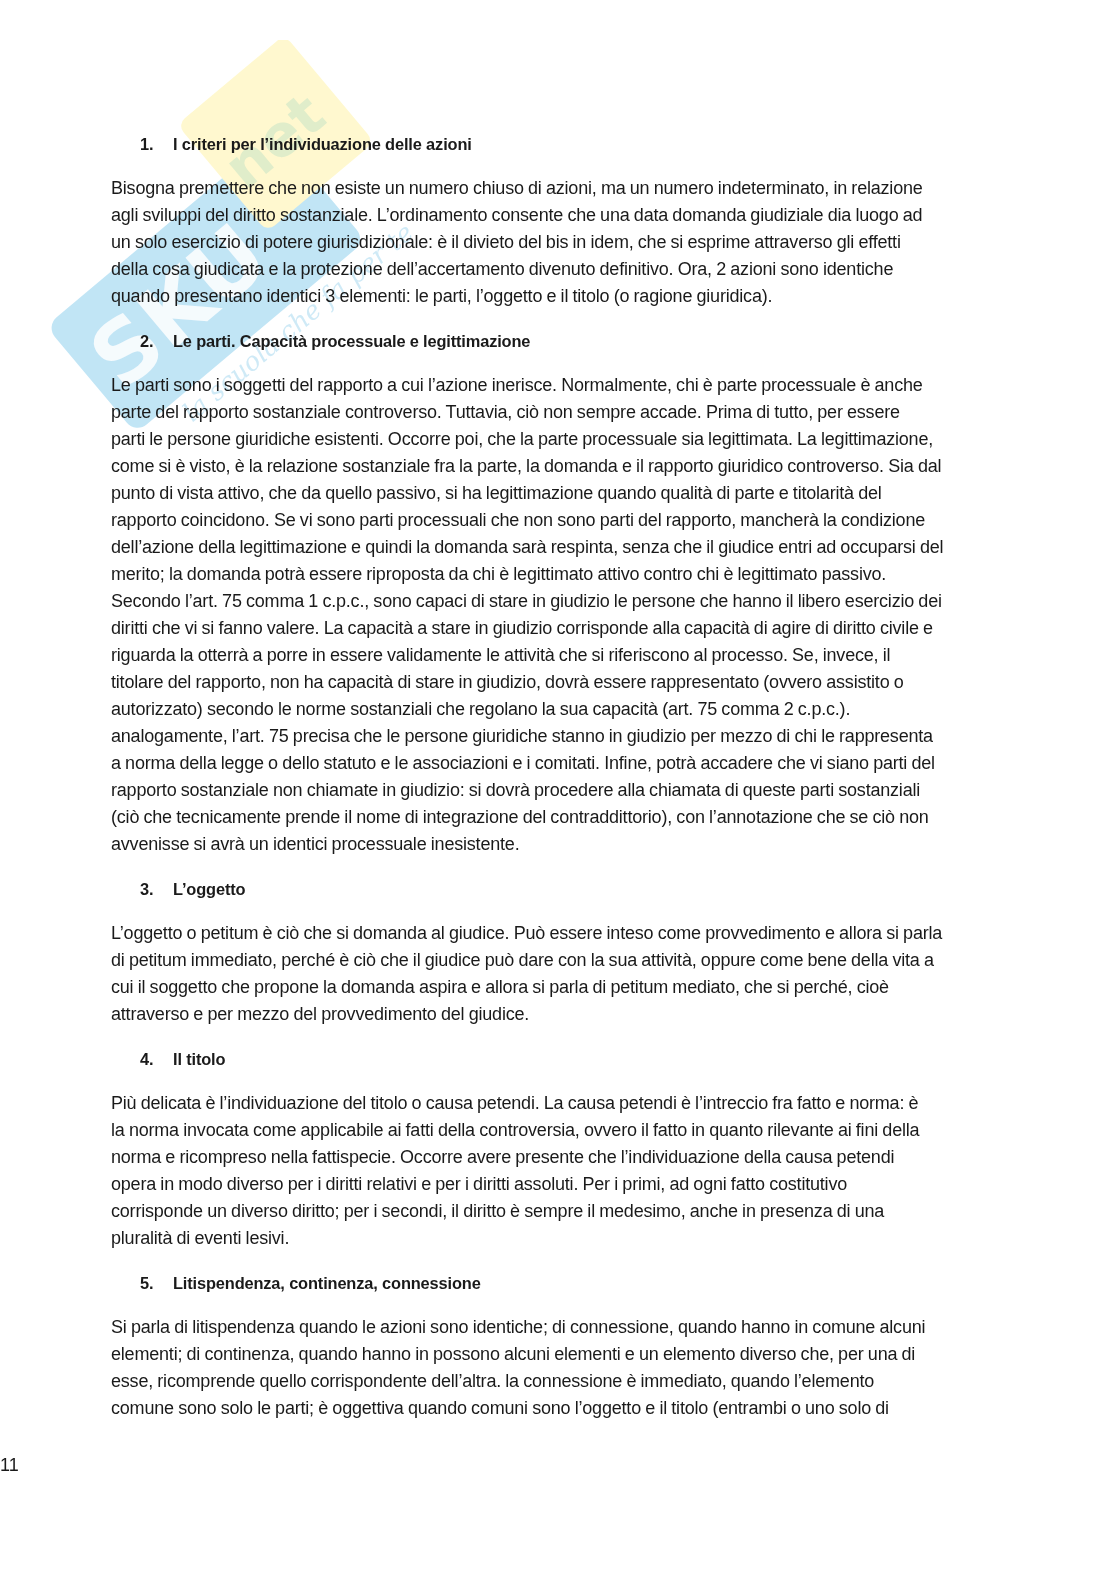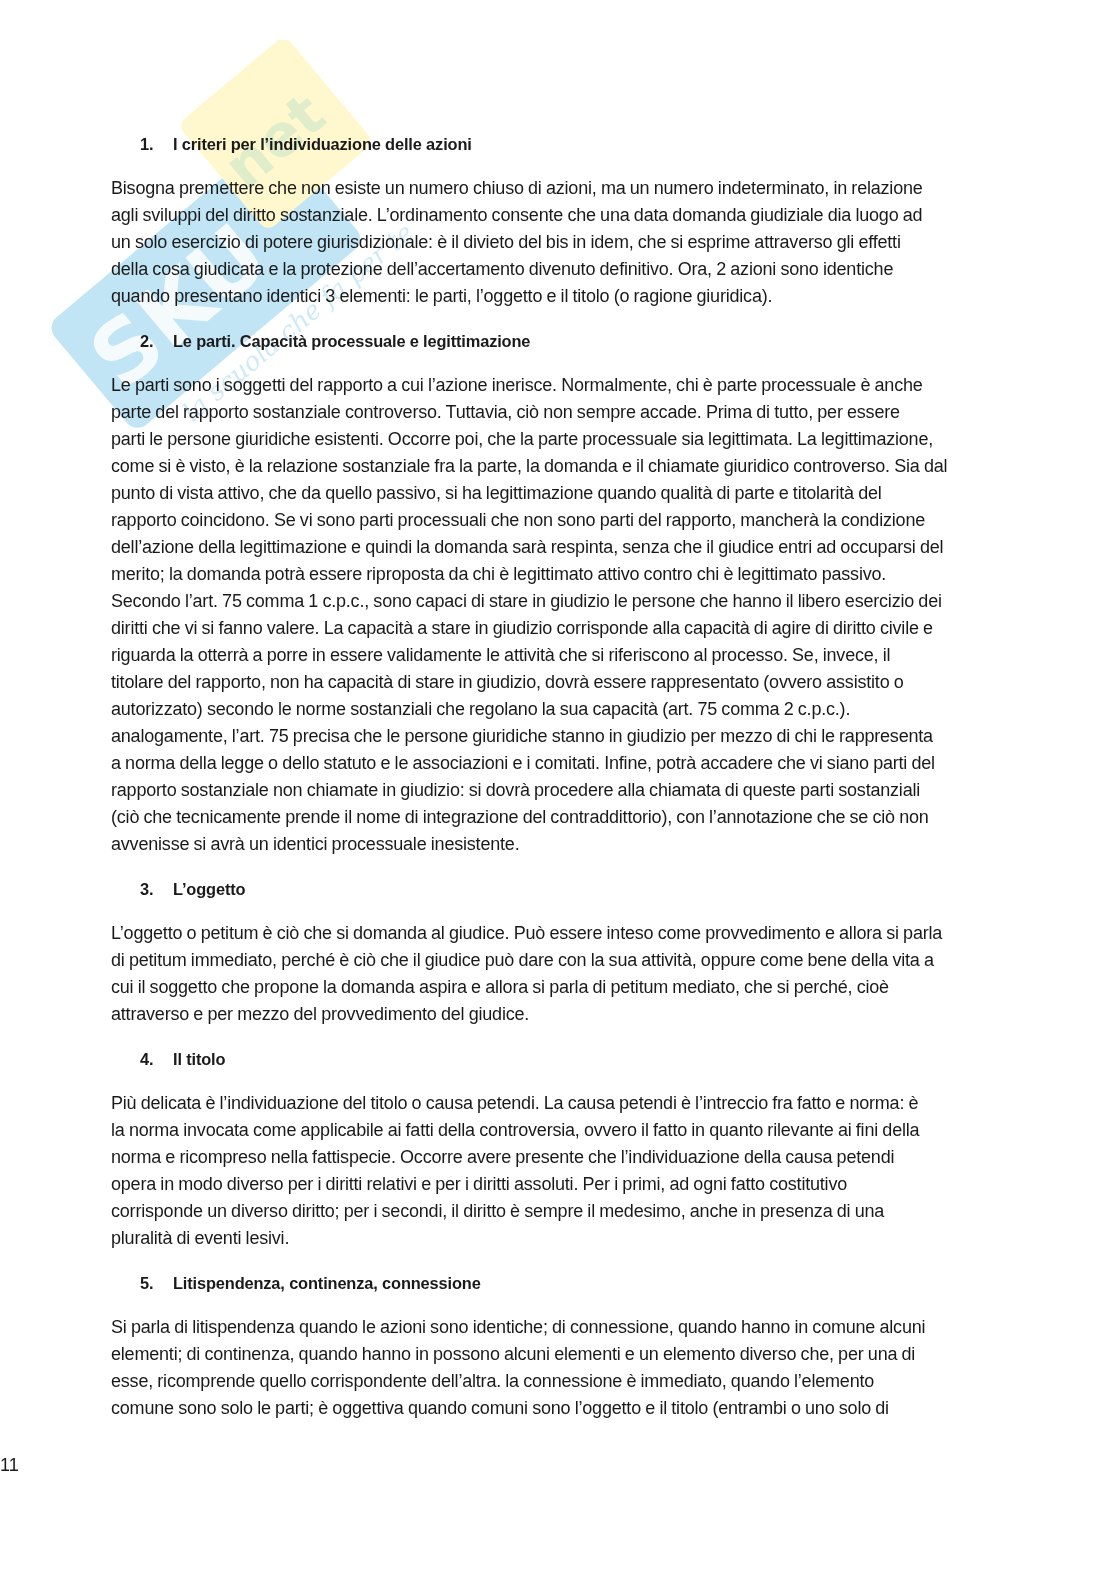--- a/index.html
+++ b/index.html
@@ -100,21 +100,21 @@
 
   <h2 class="heading">
     <span class="num">2.</span>
     <span>Le parti. Capacità processuale e legittimazione</span>
   </h2>
   <div class="gap-after-heading"></div>
   <p class="para">
     <span class="line">Le parti sono i soggetti del rapporto a cui l’azione inerisce. Normalmente, chi è parte processuale è anche</span>
     <span class="line">parte del rapporto sostanziale controverso. Tuttavia, ciò non sempre accade. Prima di tutto, per essere</span>
     <span class="line">parti le persone giuridiche esistenti. Occorre poi, che la parte processuale sia legittimata. La legittimazione,</span>
-    <span class="line">come si è visto, è la relazione sostanziale fra la parte, la domanda e il chiamate giuridico controverso. Sia dal</span>
+    <span class="line">come si è visto, è la relazione sostanziale fra la parte, la domanda e il rapporto giuridico controverso. Sia dal</span>
     <span class="line">punto di vista attivo, che da quello passivo, si ha legittimazione quando qualità di parte e titolarità del</span>
     <span class="line">rapporto coincidono. Se vi sono parti processuali che non sono parti del rapporto, mancherà la condizione</span>
     <span class="line">dell’azione della legittimazione e quindi la domanda sarà respinta, senza che il giudice entri ad occuparsi del</span>
     <span class="line">merito; la domanda potrà essere riproposta da chi è legittimato attivo contro chi è legittimato passivo.</span>
     <span class="line">Secondo l’art. 75 comma 1 c.p.c., sono capaci di stare in giudizio le persone che hanno il libero esercizio dei</span>
     <span class="line">diritti che vi si fanno valere. La capacità a stare in giudizio corrisponde alla capacità di agire di diritto civile e</span>
     <span class="line">riguarda la otterrà a porre in essere validamente le attività che si riferiscono al processo. Se, invece, il</span>
     <span class="line">titolare del rapporto, non ha capacità di stare in giudizio, dovrà essere rappresentato (ovvero assistito o</span>
     <span class="line">autorizzato) secondo le norme sostanziali che regolano la sua capacità (art. 75 comma 2 c.p.c.).</span>
     <span class="line">analogamente, l’art. 75 precisa che le persone giuridiche stanno in giudizio per mezzo di chi le rappresenta</span>

